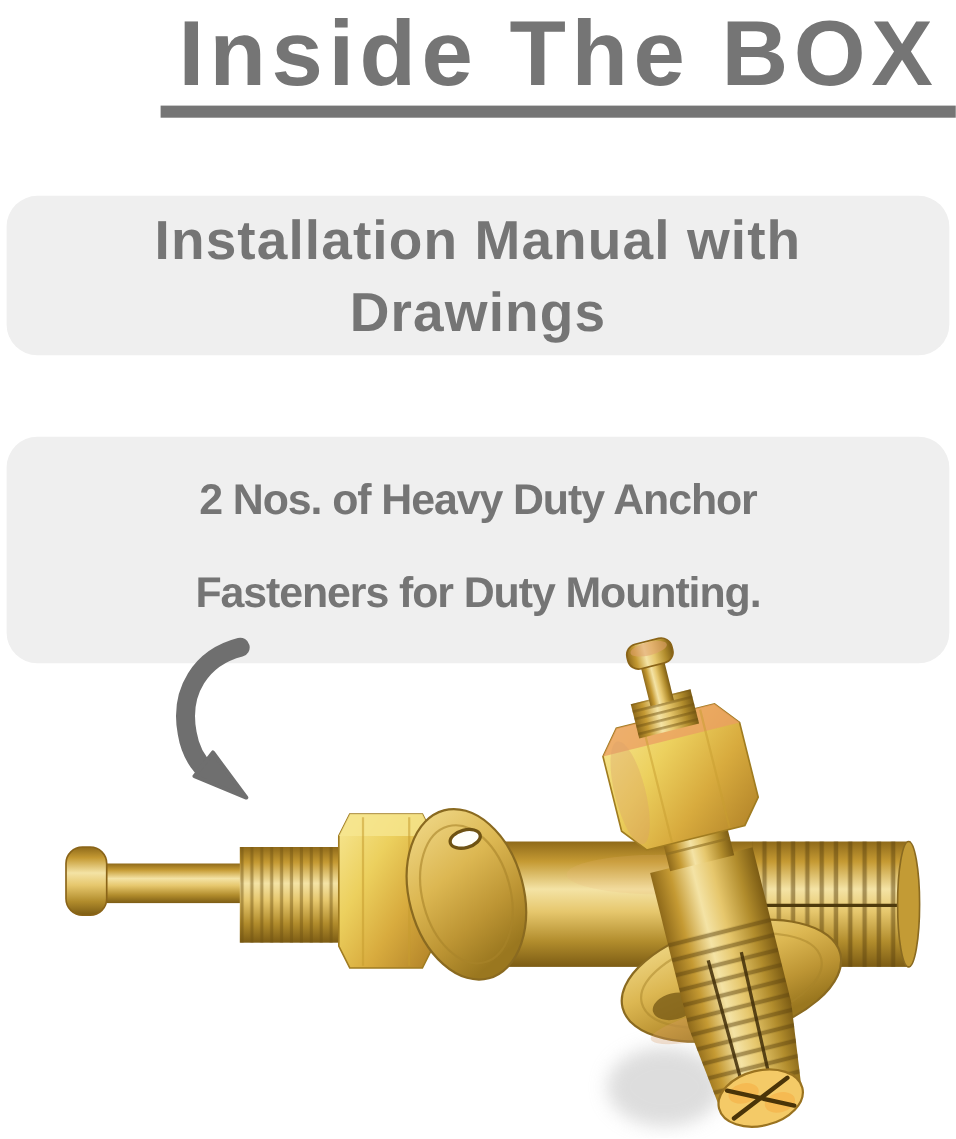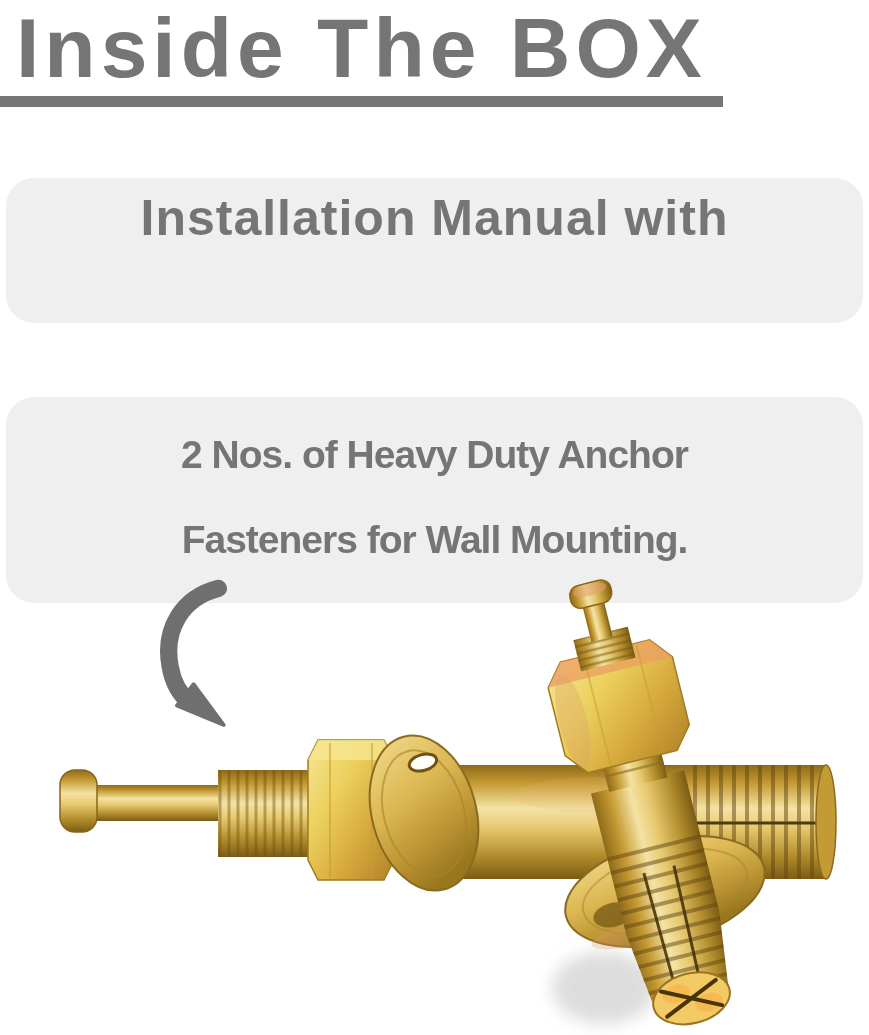--- a/index.html
+++ b/index.html
@@ -6,21 +6,21 @@
     --text-gray:#757575; --box-bg:#efefef; --arrow-gray:#6f6f6f; --background:#ffffff;
   }
   *{box-sizing:border-box}
   body{margin:0;background:#fff}
   .page{
     position:relative; width:869px; height:1035px; overflow:hidden;
     background:var(--background);
     font-family:"Liberation Sans",sans-serif;
   }
   .title{
-    margin:0; padding-top:2px; text-align:left;
+    margin:0; padding-top:2px; text-align:right;
     font-size:84px; line-height:92px; font-weight:bold;
     color:var(--text-gray); letter-spacing:5px; white-space:nowrap;
   }
   .title span{
     display:inline-block; padding:0 16px 2px;
     border-bottom:11px solid var(--text-gray);
   }
   .box{
     margin:0 6px; background:var(--box-bg); border-radius:28px;
     text-align:center; font-weight:bold; color:var(--text-gray);
@@ -33,25 +33,26 @@
 </style>
 </head>
 <body>
 
 <div class="page">
 
   <h1 class="title"><span>Inside The BOX</span></h1>
 
   <div class="box box1">
     <div class="line">Installation Manual with</div>
+    <div class="line">Drawings</div>
   </div>
 
   <div class="box box2">
     <div class="line">2 Nos. of Heavy Duty Anchor</div>
-    <div class="line">Fasteners for Wall Mounting.</div>
+    <div class="line">Fasteners for Duty Mounting.</div>
   </div>
 
   <svg class="photo" viewBox="0 0 869 475" aria-hidden="true">
     <defs>
       <linearGradient id="gA" x1="0" y1="0" x2="0" y2="1">
         <stop offset="0" stop-color="#8f6a1a"></stop>
         <stop offset="0.16" stop-color="#c59a33"></stop>
         <stop offset="0.38" stop-color="#f4e3a5"></stop>
         <stop offset="0.56" stop-color="#e6c76d"></stop>
         <stop offset="0.8" stop-color="#b18c2c"></stop>

